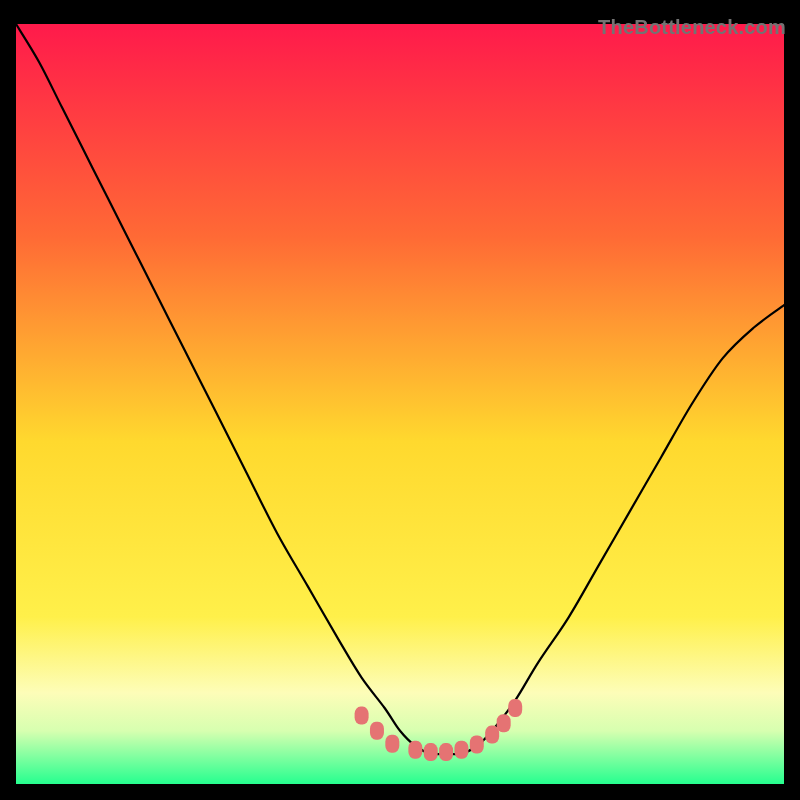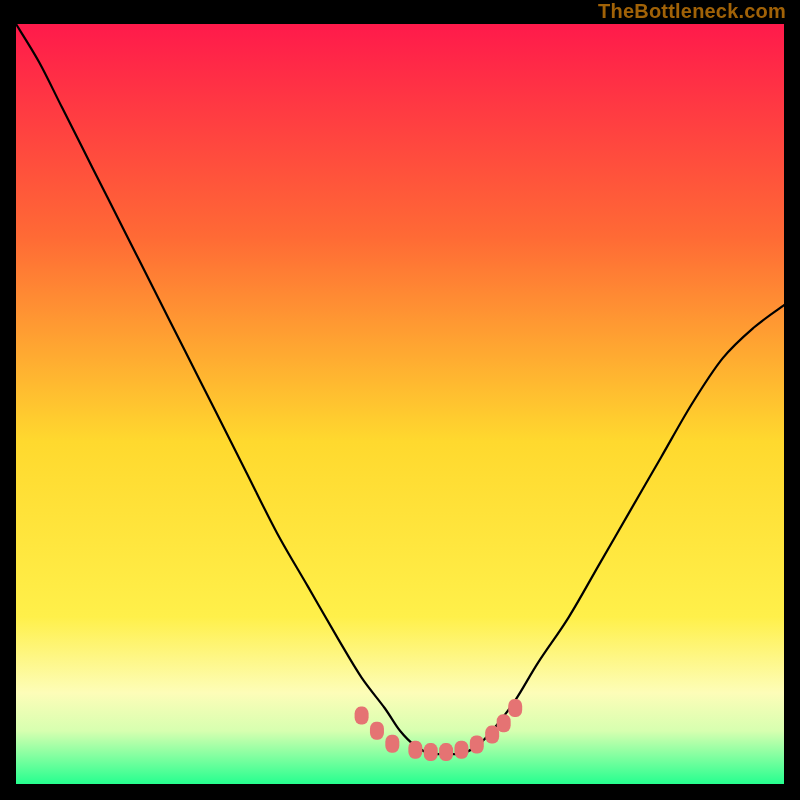--- a/index.html
+++ b/index.html
@@ -21,23 +21,23 @@
   }
   .plot {
     position: absolute;
     left: 0;
     top: 0;
     width: 768px;
     height: 760px;
   }
   .watermark {
     position: absolute;
-    top: 0;
+    top: 16px;
     right: 14px;
-    color: #a16207;
+    color: #737373;
     font-size: 20px;
     font-weight: 600;
     letter-spacing: 0.2px;
   }
 </style>
 </head>
 <body>
 
 <div class="frame">
   <svg class="plot" viewBox="0 0 768 760" preserveAspectRatio="none">

